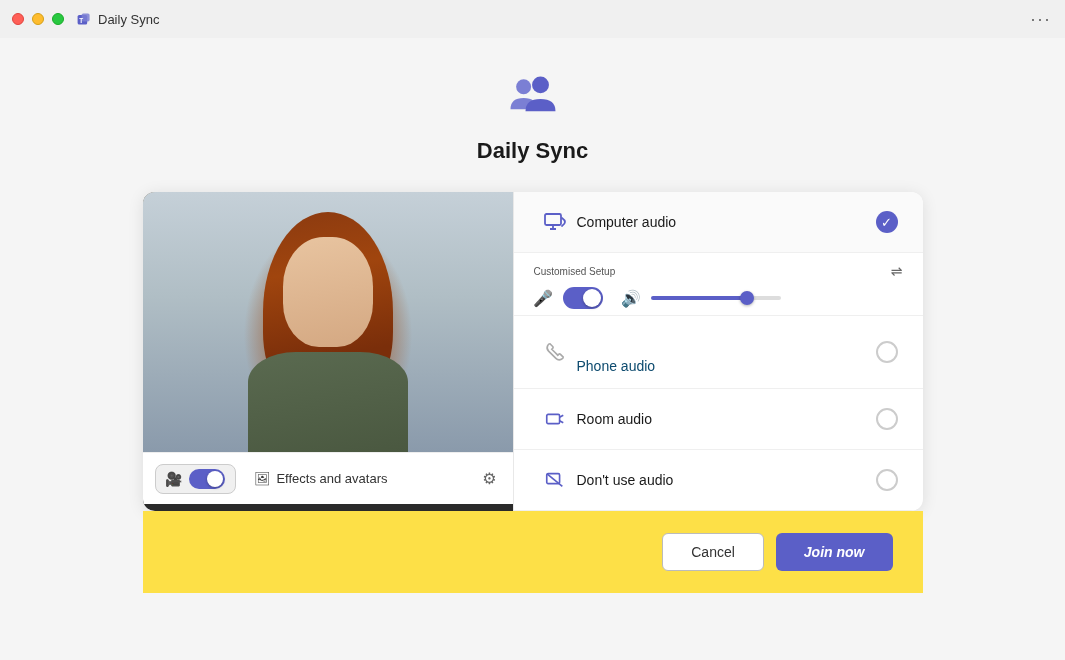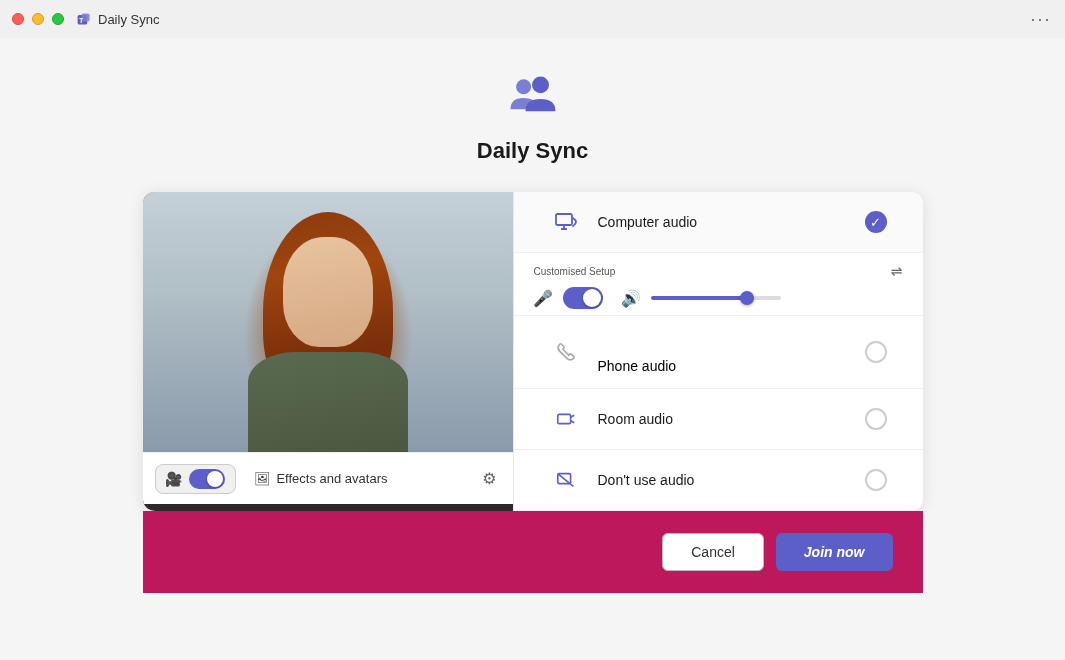--- a/index.html
+++ b/index.html
@@ -241,24 +241,24 @@
       flex: 1;
       display: flex;
       flex-direction: column;
       border-left: 1px solid #e8e8e8;
     }
 
     
     .audio-option {
       display: flex;
       align-items: center;
-      padding: 14px 36px;
+      padding: 14px 25px;
       border-bottom: 1px solid #efefef;
       cursor: pointer;
-      gap: 16px;
+      gap: 6px;
     }
     .audio-option.active {
       background: #fafafa;
     }
     .audio-option-icon {
       width: 32px;
       height: 32px;
       display: flex;
       align-items: center;
       justify-content: center;
@@ -266,21 +266,21 @@
       font-size: 18px;
       flex-shrink: 0;
     }
     .audio-option-icon.muted { color: #aaa; }
     .audio-option-label {
       font-size: 14px;
       color: #1a1a1a;
       font-weight: 500;
       flex: 1;
     }
-    .audio-option-label.muted { color: #000000; margin-top: 28px; }
+    .audio-option-label.muted { color: #0c4a6e; margin-top: 28px; }
     .check-circle {
       width: 22px;
       height: 22px;
       border-radius: 50%;
       background: #5b5fc7;
       display: flex;
       align-items: center;
       justify-content: center;
       color: white;
       font-size: 13px;
@@ -363,21 +363,21 @@
       left: 68%;
       box-shadow: 0 1px 3px rgba(0,0,0,0.3);
     }
 
     
     .bottom-actions {
       display: flex;
       justify-content: flex-end;
       gap: 12px;
       padding: 22px 30px;
-      background: #be185d;
+      background: #fde047;
       width: 780px;
     }
     .cancel-btn {
       padding: 10px 28px;
       border: 1.5px solid #bbb;
       border-radius: 6px;
       background: white;
       font-size: 14px;
       font-weight: 500;
       color: #333;

